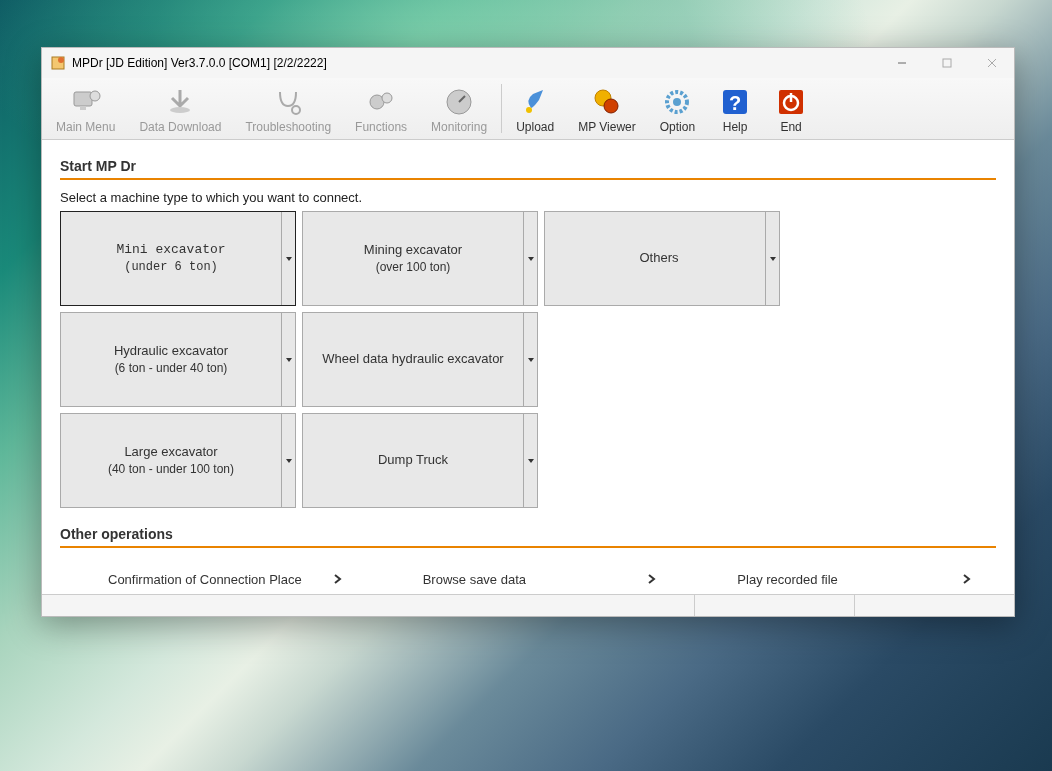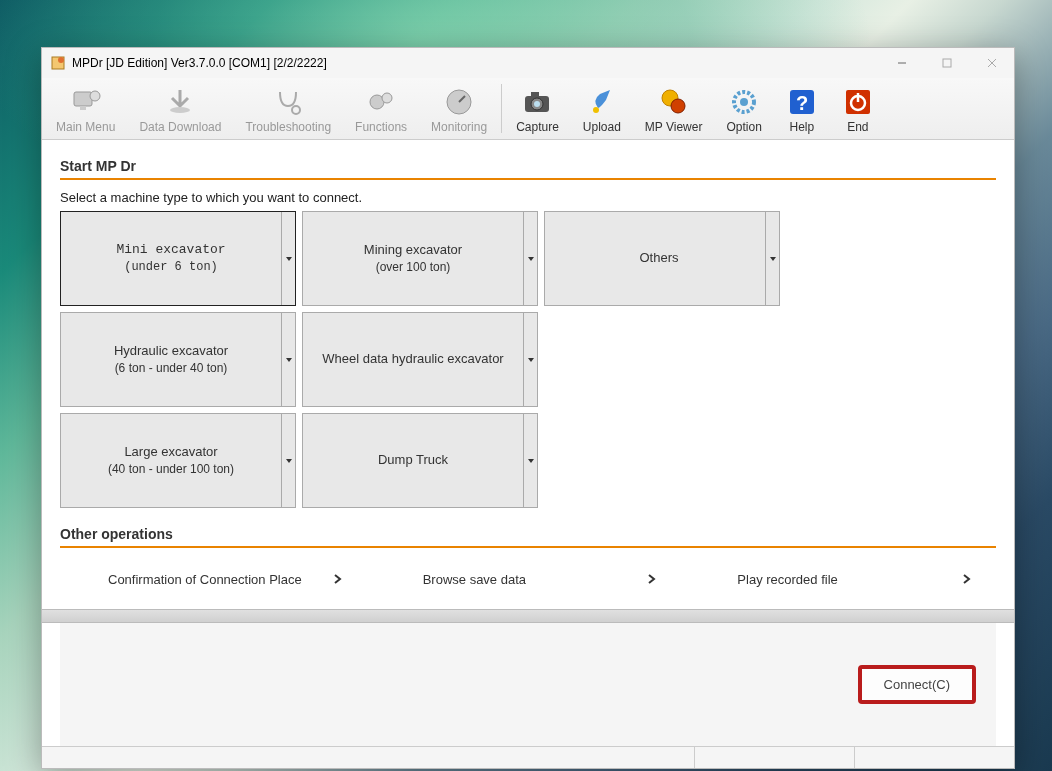--- a/index.html
+++ b/index.html
@@ -21,21 +21,21 @@
     position: absolute;
     top: 0; left: 0; right: 0; bottom: 0;
     background: radial-gradient(ellipse 900px 400px at 40% 5%, rgba(140,220,180,0.6) 0%, rgba(80,180,150,0.3) 30%, transparent 50%);
     pointer-events: none;
   }
   .window {
     position: absolute;
     left: 41px;
     top: 47px;
     width: 974px;
-    height: 722px;
+    height: 570px;
     background: #f5f5f5;
     border: 1px solid #bbb;
     box-shadow: 0 8px 32px rgba(0,0,0,0.35);
     display: flex;
     flex-direction: column;
   }
   .titlebar {
     height: 30px;
     display: flex;
     align-items: center;
@@ -250,31 +250,20 @@
             <circle cx="16" cy="16" r="12" fill="#ccc" stroke="#999"></circle>
             <line x1="16" y1="16" x2="22" y2="10" stroke="#666" stroke-width="2"></line>
           </svg>
       </span>
       <span>Monitoring</span>
     </div>
     <div class="tool-sep"></div>
     <div class="tool enabled">
       <span class="tool-icon">
         <svg viewBox="0 0 32 32" width="32" height="32">
-            <rect x="4" y="10" width="24" height="16" rx="3" fill="#555"></rect>
-            <circle cx="16" cy="18" r="6" fill="#888" stroke="#333"></circle>
-            <circle cx="16" cy="18" r="3" fill="#bde"></circle>
-            <rect x="10" y="6" width="8" height="5" fill="#555"></rect>
-          </svg>
-      </span>
-      <span>Capture</span>
-    </div>
-    <div class="tool enabled">
-      <span class="tool-icon">
-        <svg viewBox="0 0 32 32" width="32" height="32">
             <path d="M12 22 Q6 14 14 8 L24 4 L20 14 Q14 22 12 22 Z" fill="#4a90d9"></path>
             <circle cx="10" cy="24" r="3" fill="#f0c000"></circle>
           </svg>
       </span>
       <span>Upload</span>
     </div>
     <div class="tool enabled">
       <span class="tool-icon">
         <svg viewBox="0 0 32 32" width="32" height="32">
             <circle cx="12" cy="12" r="8" fill="#f0b000" stroke="#c08000"></circle>

